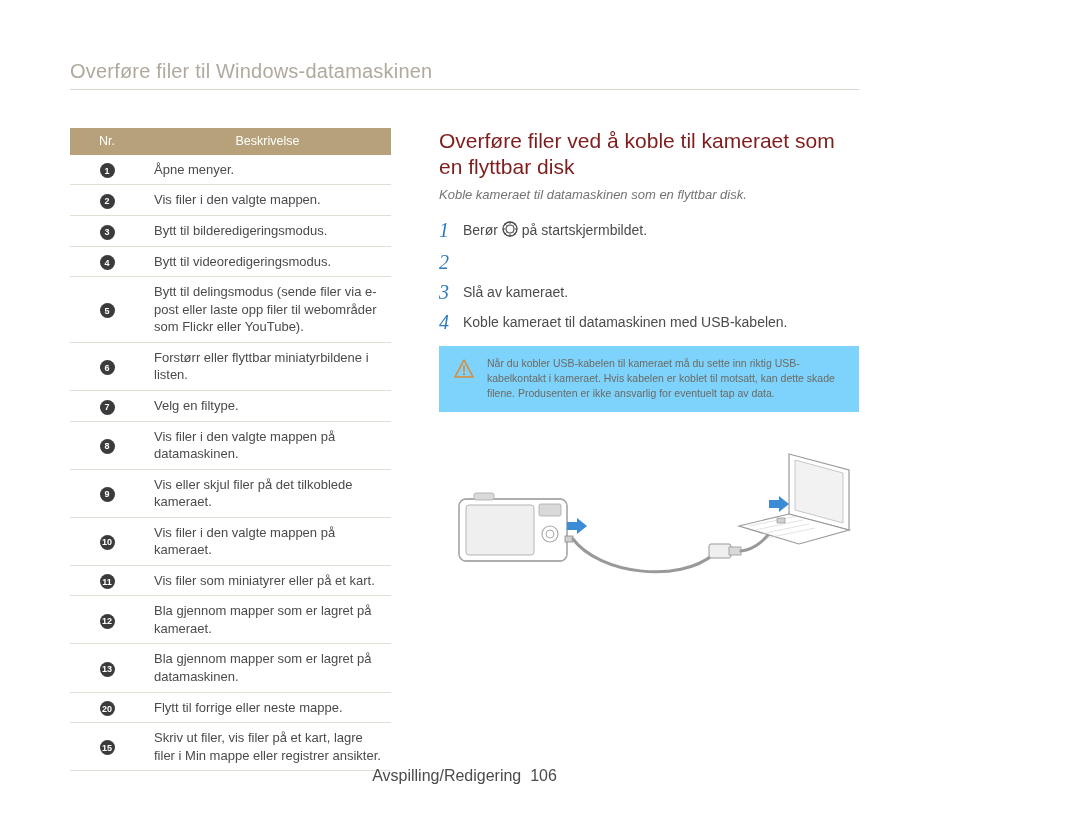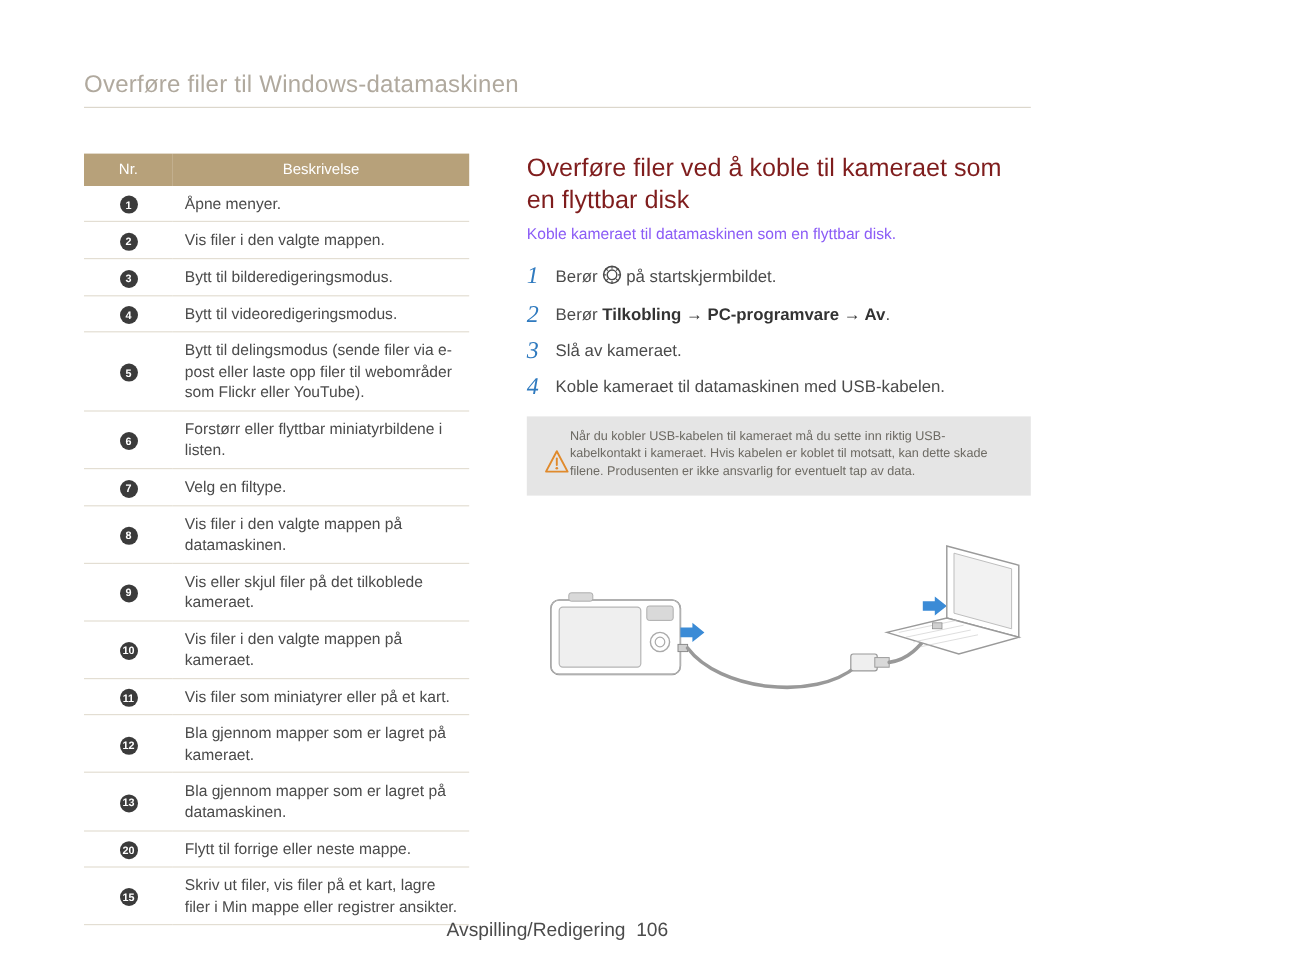--- a/index.html
+++ b/index.html
@@ -69,22 +69,23 @@
   }
 
   .section-title {
     font-size: 21px;
     color: #7f1d1d;
     font-weight: 400;
     line-height: 1.25;
   }
   .subtext {
     font-size: 13px;
-    color: #8b5cf6;
+    color: #737373;
     margin-top: 6px;
+    font-style: italic;
   }
   .steps {
     margin-top: 18px;
   }
   .step {
     display: flex;
     align-items: flex-start;
     gap: 8px;
     font-size: 14px;
     color: #4b4b4b;
@@ -101,24 +102,25 @@
     min-width: 16px;
   }
   .bold { font-weight: 700; color:#333; }
   .dial-icon {
     display:inline-block;
     vertical-align:-2px;
   }
 
   .note-box {
     margin-top: 14px;
-    background: #e5e5e5;
+    background: #7dd3fc;
     padding: 10px 14px 12px 14px;
     display: flex;
-    align-items: flex-end;
+    gap: 12px;
+    align-items: flex-start;
   }
   .note-box .warn-icon { flex:0 0 auto; margin-top:2px; }
   .note-box .note-text {
     font-size: 10.5px;
     color: #6d6a63;
     line-height: 1.4;
   }
 
   .diagram {
     margin-top: 22px;
@@ -241,23 +243,20 @@
                   <line x1="11.5" y1="4.5" x2="13.3" y2="2.7"></line>
                 </g>
               </svg>
             </span>
             <span> på startskjermbildet.</span>
           </span>
         </div>
 
         <div class="step">
           <span class="step-num">2</span>
-          <span>
-            <span>Berør </span><span class="bold">Tilkobling → PC-programvare → Av</span><span>.</span>
-          </span>
         </div>
 
         <div class="step">
           <span class="step-num">3</span>
           <span>Slå av kameraet.</span>
         </div>
 
         <div class="step">
           <span class="step-num">4</span>
           <span>Koble kameraet til datamaskinen med USB-kabelen.</span>

